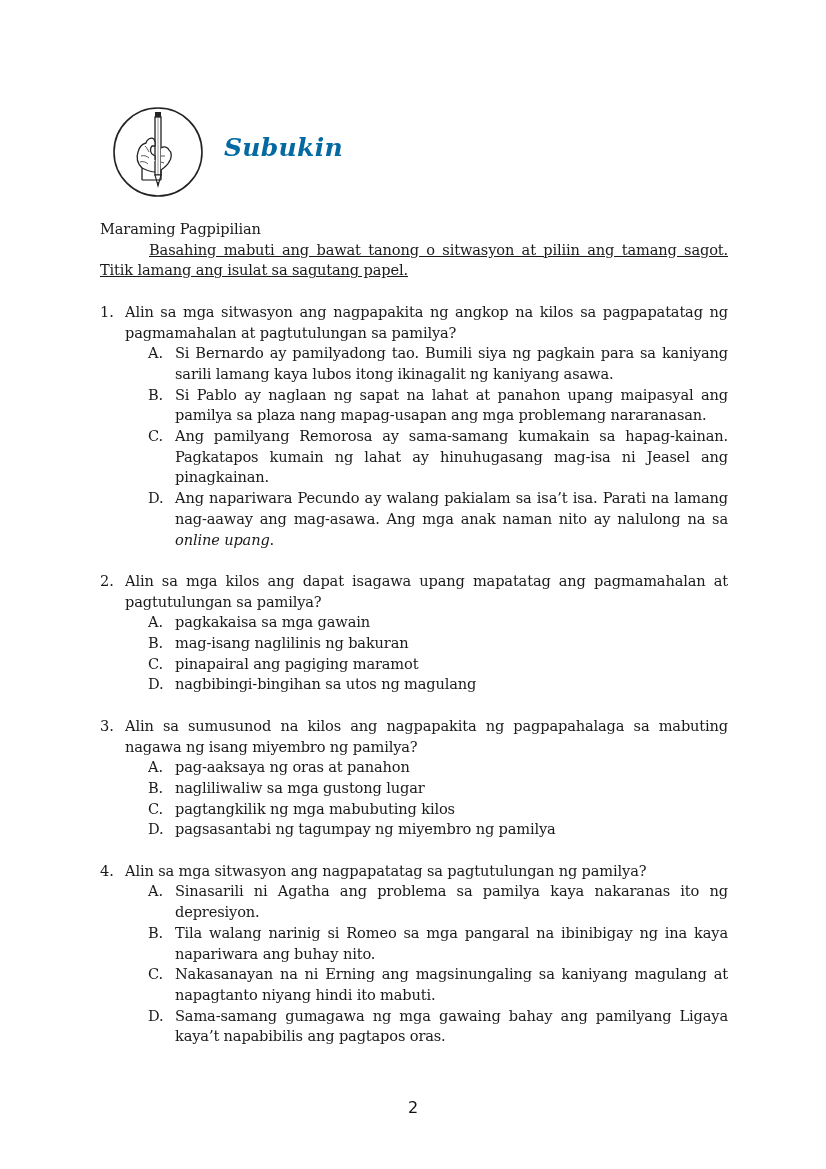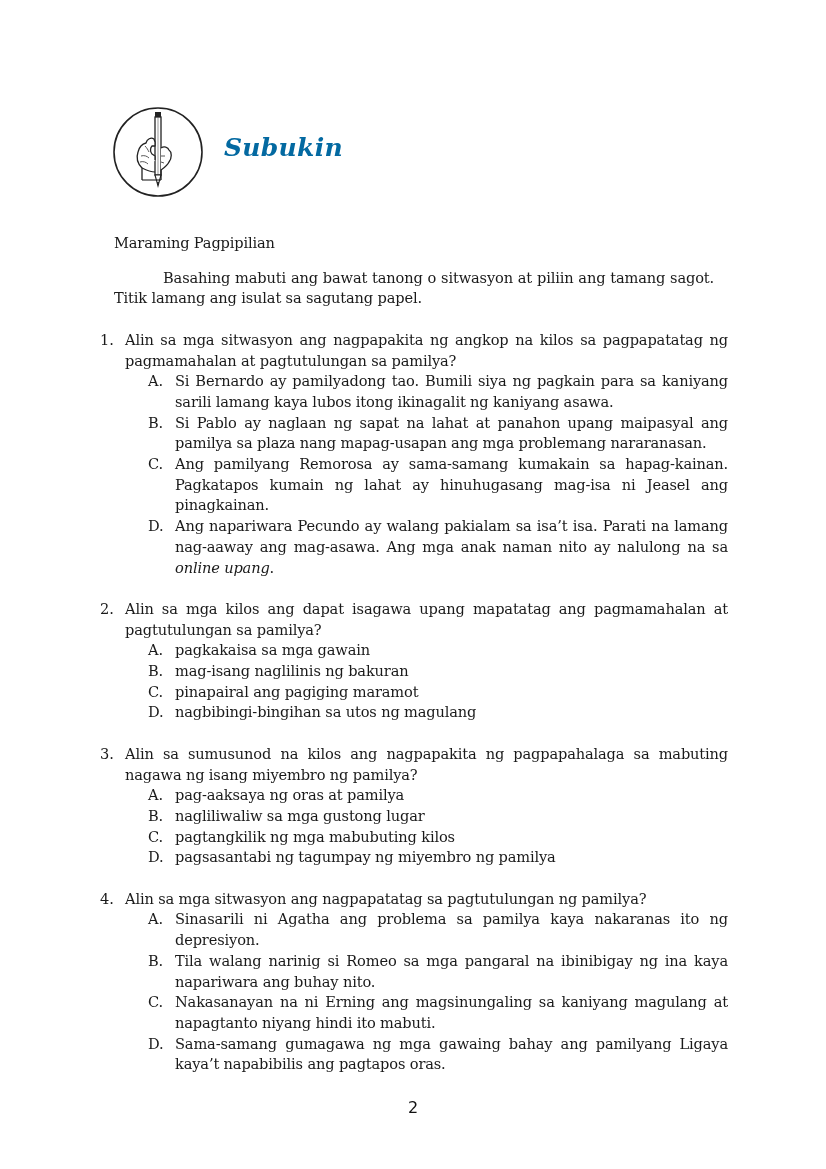--- a/index.html
+++ b/index.html
@@ -13,22 +13,22 @@
     .icon-wrap { width: 92px; height: 92px; }
     .title {
       position: absolute; left: 224px; top: 133px;
       font-family: "DejaVu Serif", serif; font-weight: bold; font-style: italic;
       font-size: 25px; color: #0369a1; letter-spacing: 0.3px;
     }
     .content {
       position: absolute; left: 100px; top: 219px; width: 628px;
       font-size: 14.6px; line-height: 20.7px; letter-spacing: -0.15px;
     }
-    .content p { margin: 14px; }
-    .intro-body { text-indent: 49px; text-align: justify; }
+    .content p { margin: 0; }
+    .intro-body { text-indent: 49px; text-align: justify; text-decoration: underline; }
     .q { margin-top: 20.7px; }
     .q-row { display: flex; }
     .q-num { width: 25px; flex: 0 0 25px; }
     .q-text { flex: 1; text-align: justify; }
     .choices { margin-left: 48px; }
     .choice { display: flex; }
     .c-letter { width: 27px; flex: 0 0 27px; }
     .c-text { flex: 1; text-align: justify; }
     .c-text em { font-style: italic; }
     .page-num {
@@ -121,21 +121,21 @@
           </div>
         </div>
         <div class="q">
           <div class="q-row">
             <span class="q-num">3.</span>
             <span class="q-text">Alin sa sumusunod na kilos ang nagpapakita ng pagpapahalaga sa mabuting nagawa ng isang miyembro ng pamilya?</span>
           </div>
           <div class="choices">
             <div class="choice">
               <span class="c-letter">A.</span>
-              <span class="c-text"><span>pag-aaksaya ng oras at pamilya</span></span>
+              <span class="c-text"><span>pag-aaksaya ng oras at panahon</span></span>
             </div>
             <div class="choice">
               <span class="c-letter">B.</span>
               <span class="c-text"><span>nagliliwaliw sa mga gustong lugar</span></span>
             </div>
             <div class="choice">
               <span class="c-letter">C.</span>
               <span class="c-text"><span>pagtangkilik ng mga mabubuting kilos</span></span>
             </div>
             <div class="choice">

